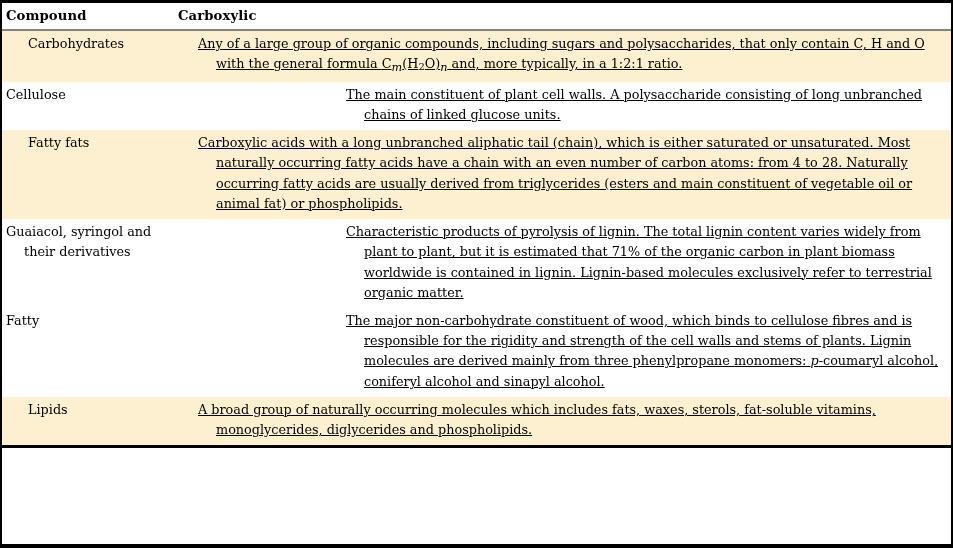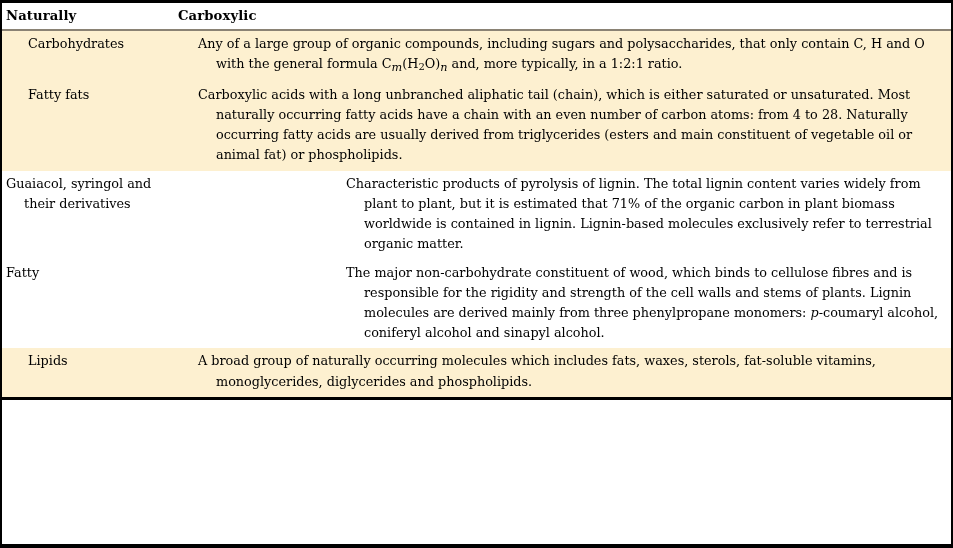--- a/index.html
+++ b/index.html
@@ -69,20 +69,21 @@
     padding-left: 4px;
     padding-right: 4px;
     
     padding-left: 22px;
     text-indent: -18px;
   }
   td.cell-desc {
     padding-left: 192px;
     text-indent: -18px;
     padding-right: 4px;
+    text-decoration: underline;
   }
 
   tbody tr:last-child td {
     border-bottom: 3px solid #000000;
   }
 
   
   #bottom-rule {
     position: absolute;
     left: -2px;
@@ -100,28 +101,32 @@
 <body>
 
 <div id="table-wrap">
   <table class="compound-table">
     <colgroup>
       <col class="c-compound">
       <col class="c-desc">
     </colgroup>
     <thead>
       <tr class="header-row">
-        <th class="th-compound">Naturally</th>
+        <th class="th-compound">Compound</th>
         <th class="th-desc">Carboxylic</th>
       </tr>
     </thead>
     <tbody id="table-body">
         <tr class="row-shaded">
           <td class="cell-compound">Carbohydrates</td>
           <td class="cell-desc"><span>Any of a large group of organic compounds, including sugars and polysaccharides, that only contain C, H and O with the general formula </span><span>C</span><span class="mathvar">m</span><span>(H</span><span class="sub">2</span><span>O)</span><span class="mathvar">n</span><span> and, more typically, in a 1:2:1 ratio.</span></td>
+        </tr>
+        <tr class="row-plain">
+          <td class="cell-compound">Cellulose</td>
+          <td class="cell-desc">The main constituent of plant cell walls. A polysaccharide consisting of long unbranched chains of linked glucose units.</td>
         </tr>
         <tr class="row-shaded">
           <td class="cell-compound">Fatty fats</td>
           <td class="cell-desc">Carboxylic acids with a long unbranched aliphatic tail (chain), which is either saturated or unsaturated. Most naturally occurring fatty acids have a chain with an even number of carbon atoms: from 4 to 28. Naturally occurring fatty acids are usually derived from triglycerides (esters and main constituent of vegetable oil or animal fat) or phospholipids.</td>
         </tr>
         <tr class="row-plain">
           <td class="cell-compound">Guaiacol, syringol and their derivatives</td>
           <td class="cell-desc">Characteristic products of pyrolysis of lignin. The total lignin content varies widely from plant to plant, but it is estimated that 71% of the organic carbon in plant biomass worldwide is contained in lignin. Lignin-based molecules exclusively refer to terrestrial organic matter.</td>
         </tr>
         <tr class="row-plain">

